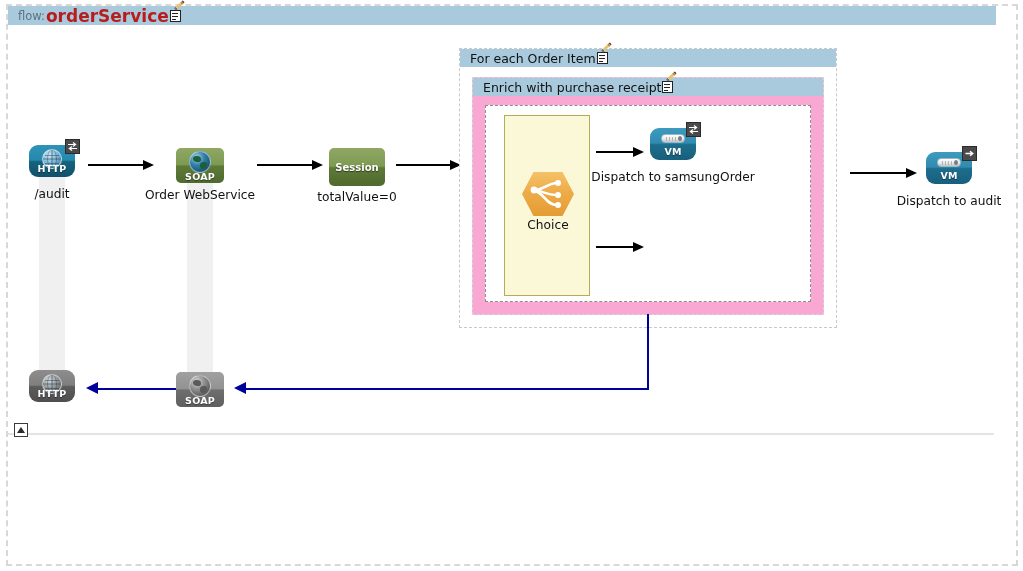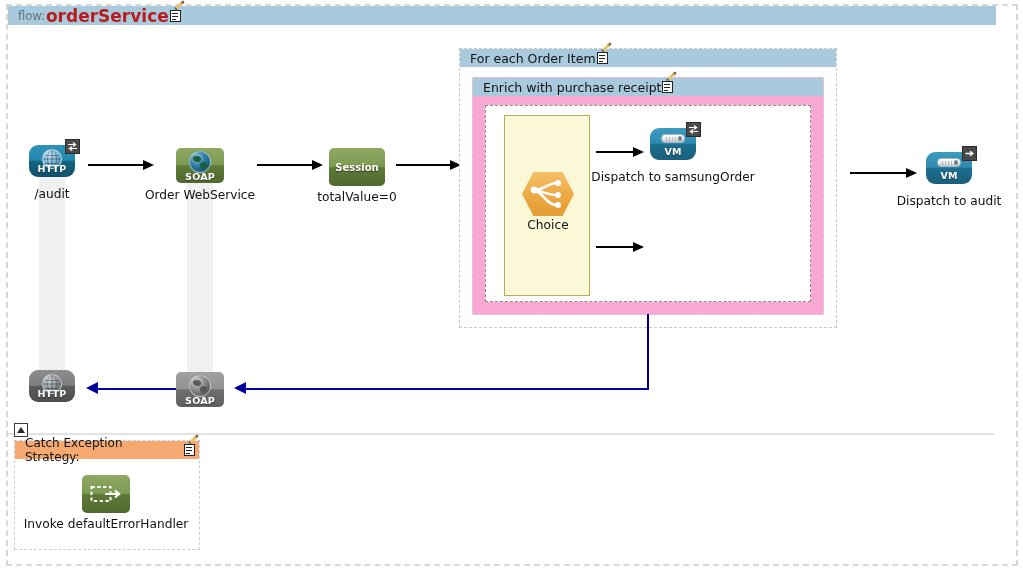--- a/index.html
+++ b/index.html
@@ -547,36 +547,14 @@
       </div>
       <div class="cap">HTTP</div>
     </div>
   </div>
 
   <div class="divider"></div>
   <div class="collapse-handle">
     <div class="tri"></div>
   </div>
 
-  <div class="exception-scope">
-    <div class="exception-title">
-      <span>Catch Exception Strategy:</span>
-      <span class="edit-icon">
-        <span class="pg"></span>
-          <span class="ln1"></span>
-          <span class="ln2"></span>
-          <span class="ln3"></span>
-          <span class="pen"></span>
-      </span>
-    </div>
-
-    <div class="node" style="left:67px; top:34px; width:48px;">
-      <div class="invoke-box">
-        <svg width="32" height="20" viewBox="0 0 32 20">
-          <rect x="1.5" y="3" width="19" height="14" fill="none" stroke="#ffffff" stroke-width="2" stroke-dasharray="3.2 2.6"></rect>
-          <path d="M15 10 H28 M25 6.6 L29.2 10 L25 13.4" stroke="#ffffff" stroke-width="2" fill="none"></path>
-        </svg>
-      </div>
-      <div class="node-label" style="top:42px;">Invoke defaultErrorHandler</div>
-    </div>
-  </div>
 
 </div>
 
 </body></html>

